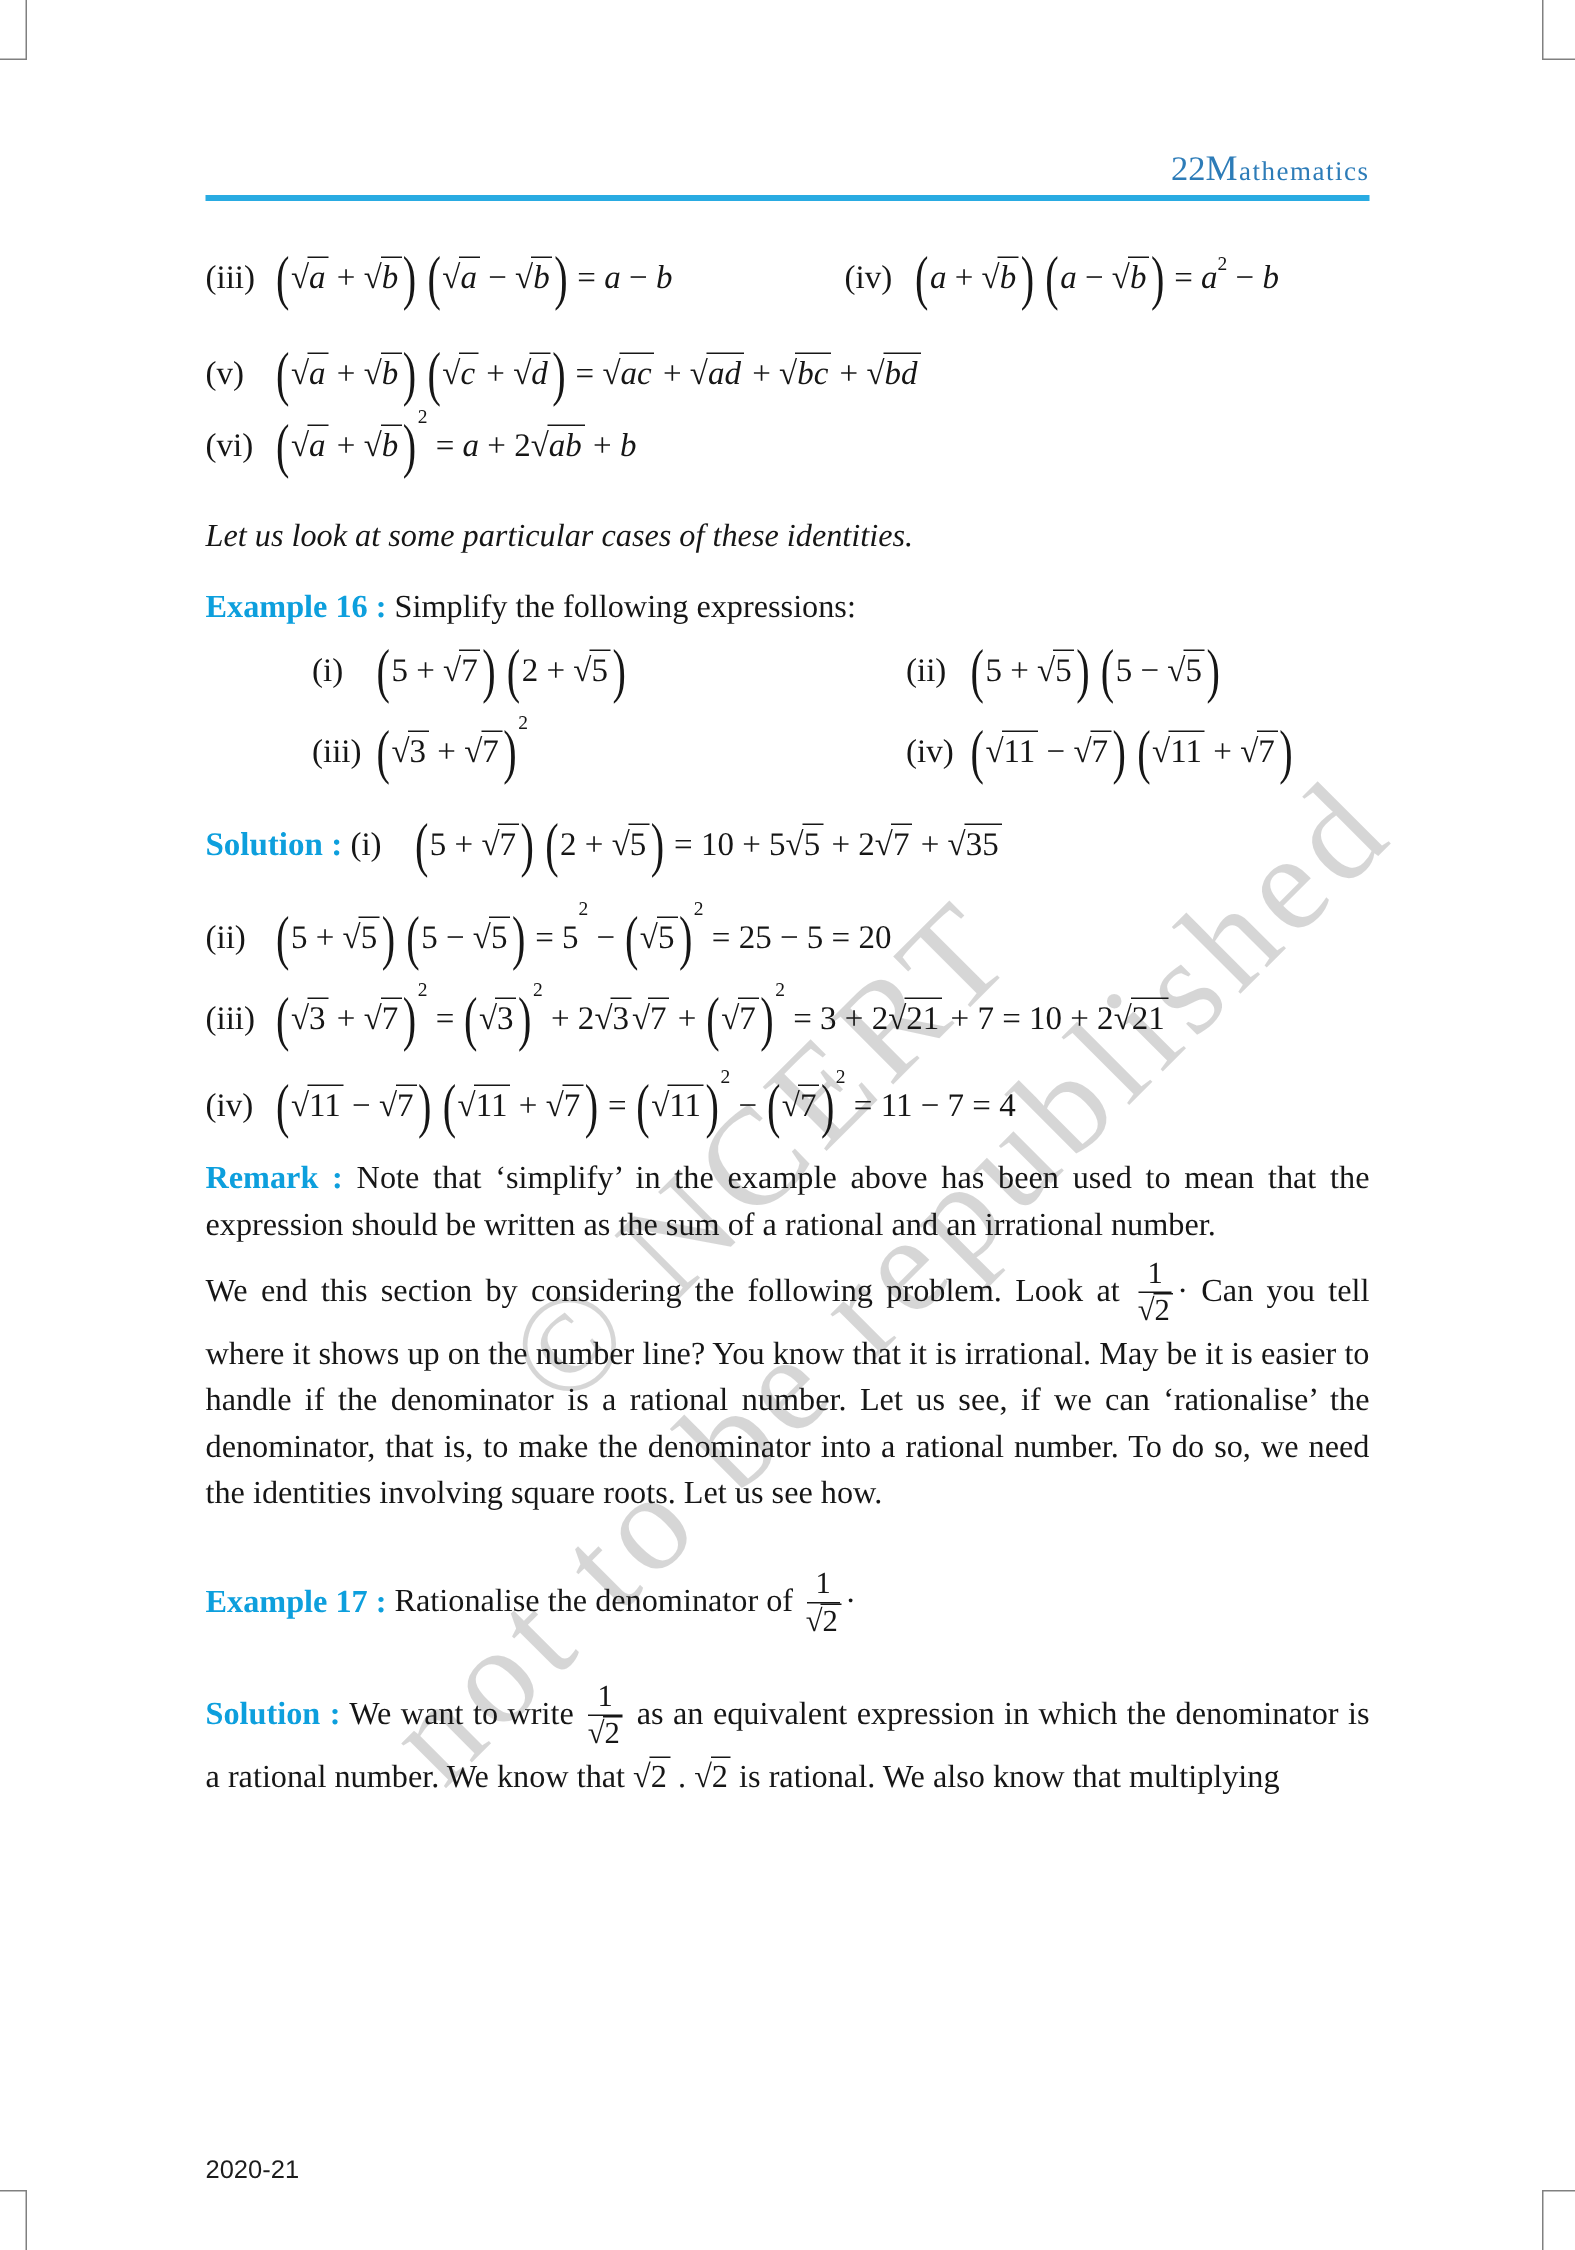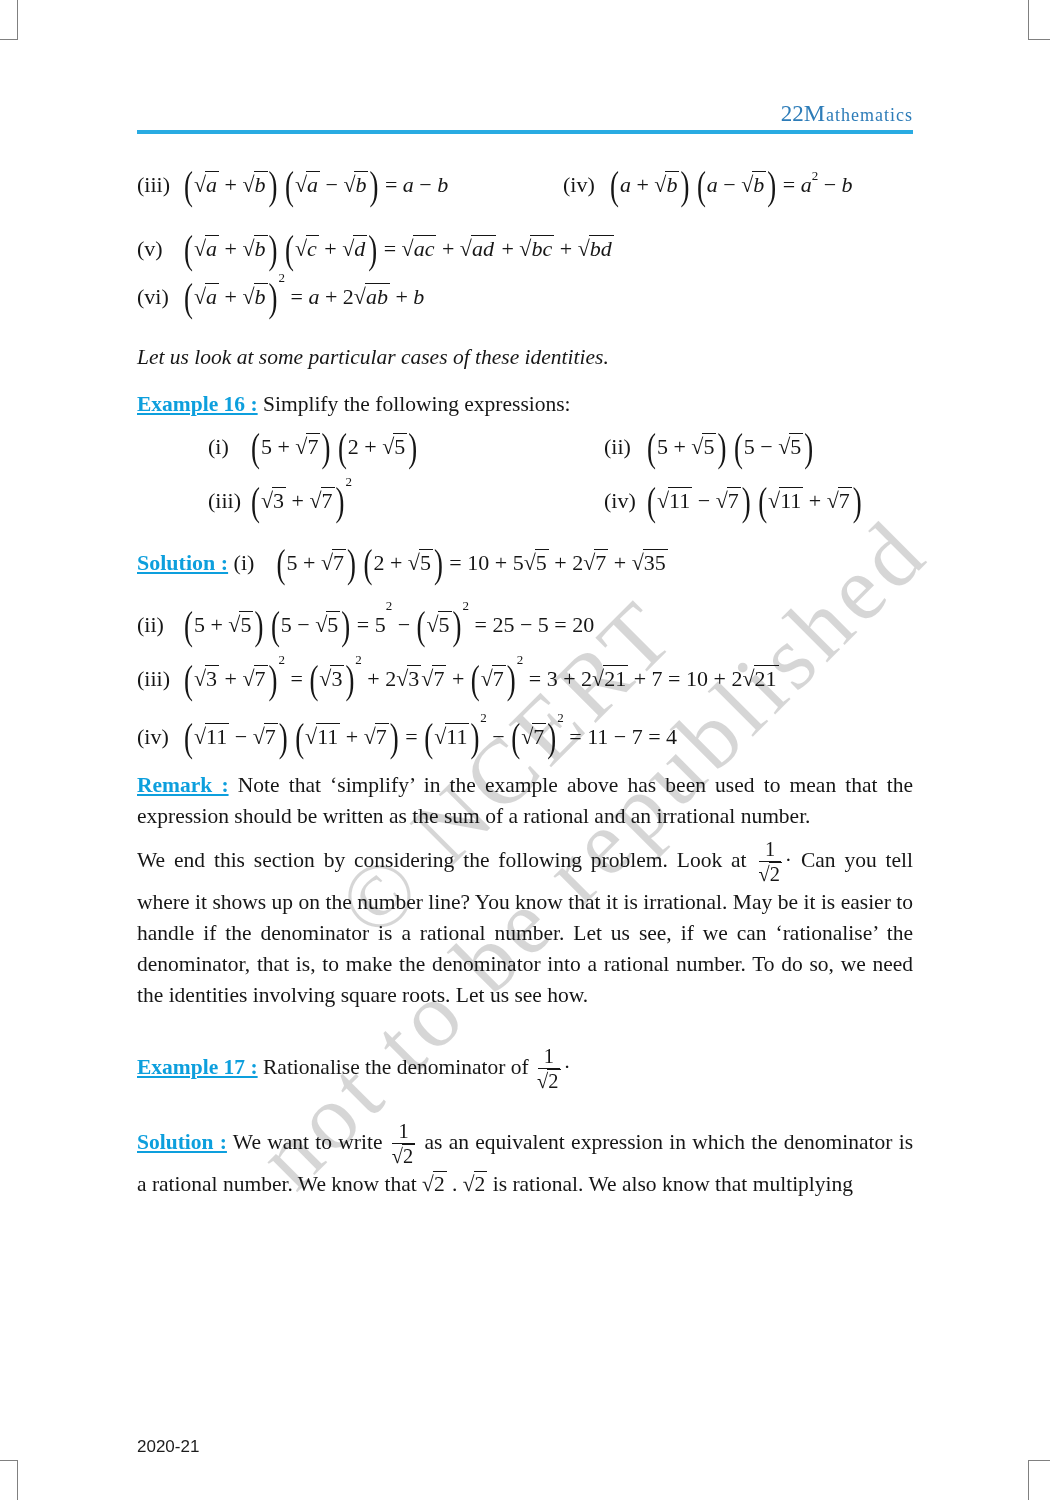--- a/index.html
+++ b/index.html
@@ -56,21 +56,21 @@
   sup { font-size:13px; position:relative; top:-4px; vertical-align:super; line-height:0; }
   .bp { display:inline-block; transform:scaleY(1.5); font-size:1.22em; vertical-align:-2px; padding:0 1px; }
   .bp + sup { top:-14px; }
   .fr { display:inline-flex; flex-direction:column; align-items:center; vertical-align:middle;
         line-height:1.15; font-size:0.95em; margin:0 3px; }
   .fr .fn { border-bottom:1.6px solid #161616; padding:0 6px; }
   .fr .fd { padding-top:1px; }
 
   
   .para { font-size:21.5px; line-height:31px; text-align:justify; }
-  .blab { color:#0d9fdd; font-weight:bold;text-decoration:underline; }
+  .blab { color:#0d9fdd; font-weight:bold; }
   .black { color:#161616; }
 
   .m-row1   { margin-top:28px;gap:48px; }
   .m-rowv   { margin-top:18px; }
   .m-rowvi  { margin-top:2px; }
   .m-letus  { margin-top:22px;font-style:italic; }
   .m-ex16   { margin-top:16px; }
   .m-it1    { margin-top:4px; }
   .m-it2    { margin-top:8px; }
   .m-sol1   { margin-top:16px; }

